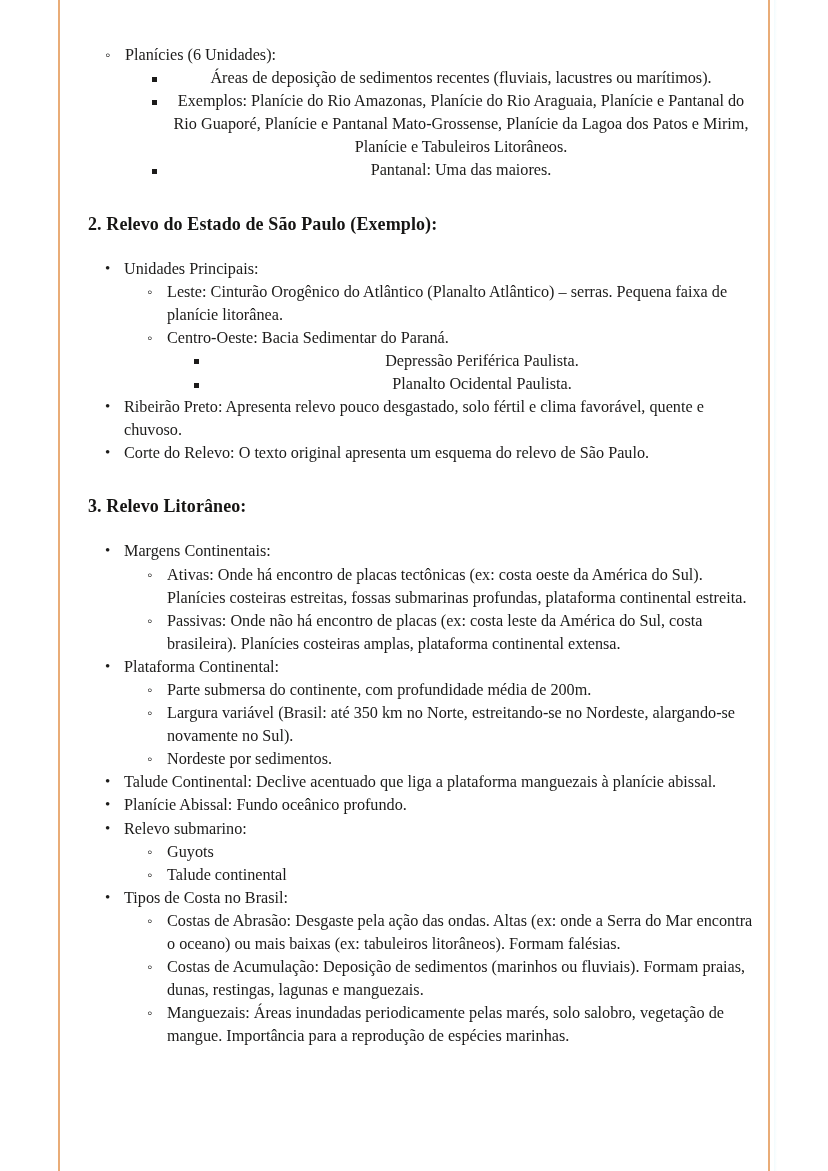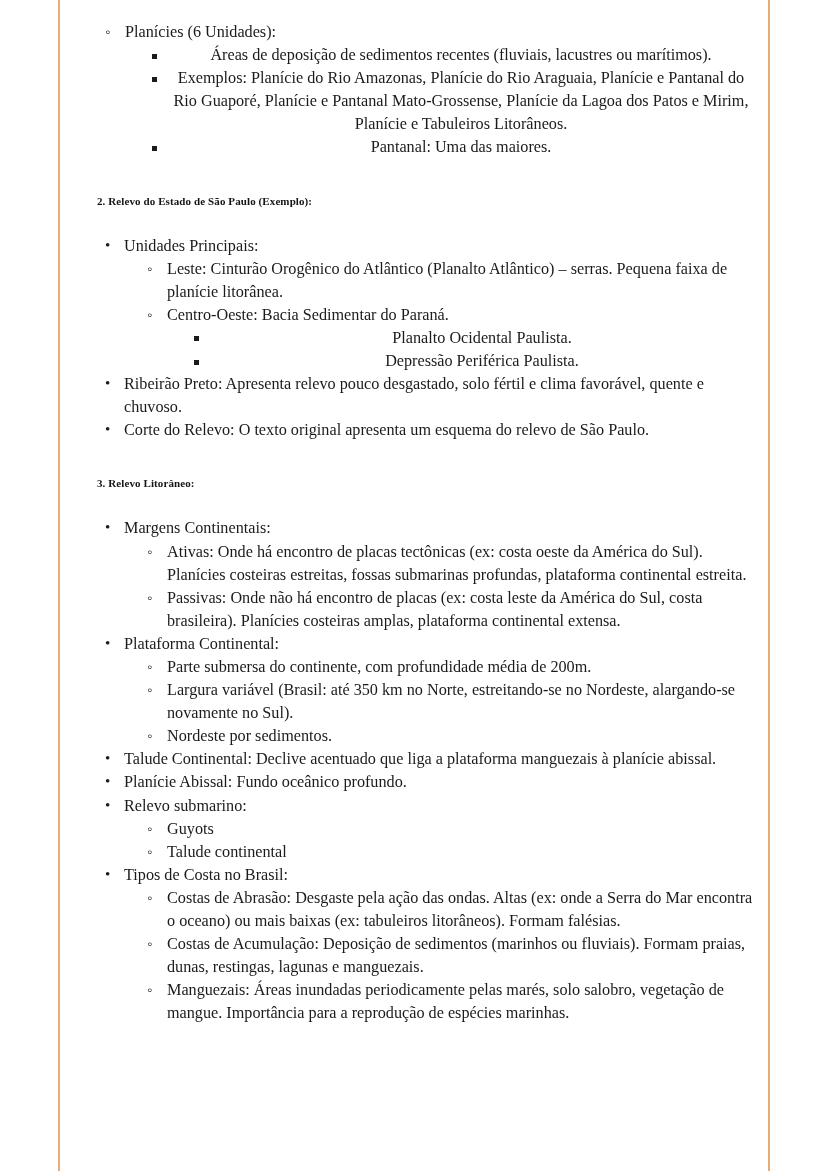--- a/index.html
+++ b/index.html
@@ -34,31 +34,31 @@
     bottom: 0;
     left: 774px;
     width: 3px;
     background: linear-gradient(to right, #f2fbfd, #ffffff);
   }
 
   
   .content {
     position: absolute;
     left: 82px;
-    top: 21px;
+    top: 44px;
     width: 672px;
   }
 
   
   .heading {
     font-weight: bold;
-    font-size: 11px;
+    font-size: 18px;
     line-height: 23px;
     letter-spacing: .1px;
-    margin: 15px;
+    margin: 6px;
     color: #161514;
   }
   .sec-gap-before { margin-top: 30px; }
   .sec-gap-after  { margin-bottom: 22px; }
 
   
   ul {
     list-style: none;
     margin: 0;
     padding: 0;
@@ -139,22 +139,22 @@
   <p class="heading sec-gap-before sec-gap-after">2. Relevo do Estado de São Paulo (Exemplo):</p>
 
   <ul class="lvl1">
     <li>
       <span class="txt">Unidades Principais:</span>
       <ul class="lvl2">
         <li><span class="txt">Leste: Cinturão Orogênico do Atlântico (Planalto Atlântico) – serras. Pequena faixa de planície litorânea.</span></li>
         <li>
           <span class="txt">Centro-Oeste: Bacia Sedimentar do Paraná.</span>
           <ul class="lvl3">
+            <li><span class="txt">Depressão Periférica Paulista.</span></li>
             <li><span class="txt">Planalto Ocidental Paulista.</span></li>
-            <li><span class="txt">Depressão Periférica Paulista.</span></li>
           </ul>
         </li>
       </ul>
     </li>
     <li><span class="txt">Ribeirão Preto: Apresenta relevo pouco desgastado, solo fértil e clima favorável, quente e chuvoso.</span></li>
     <li><span class="txt">Corte do Relevo: O texto original apresenta um esquema do relevo de São Paulo.</span></li>
   </ul>
 
   <p class="heading sec-gap-before sec-gap-after">3. Relevo Litorâneo:</p>
 

